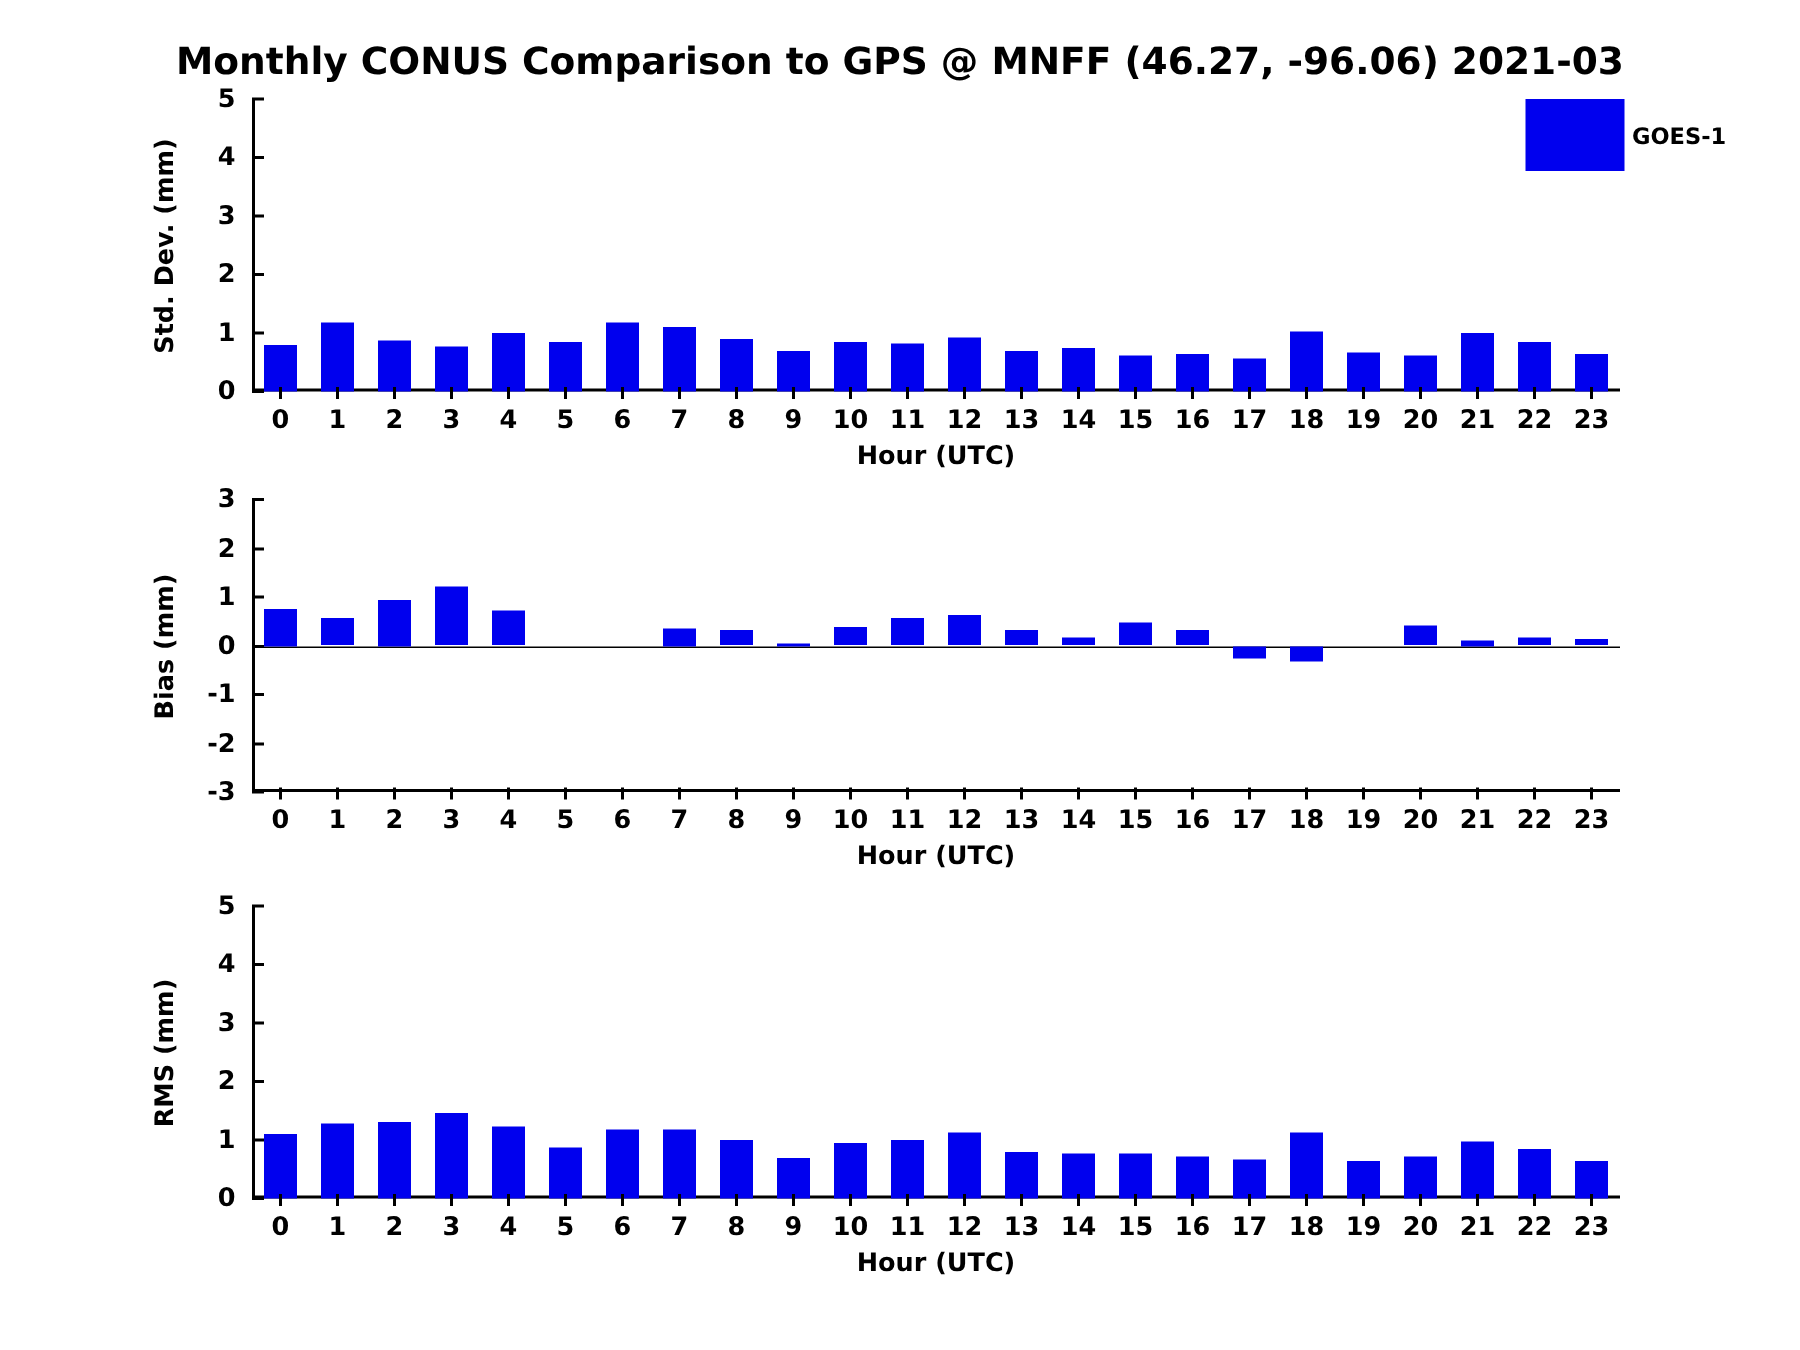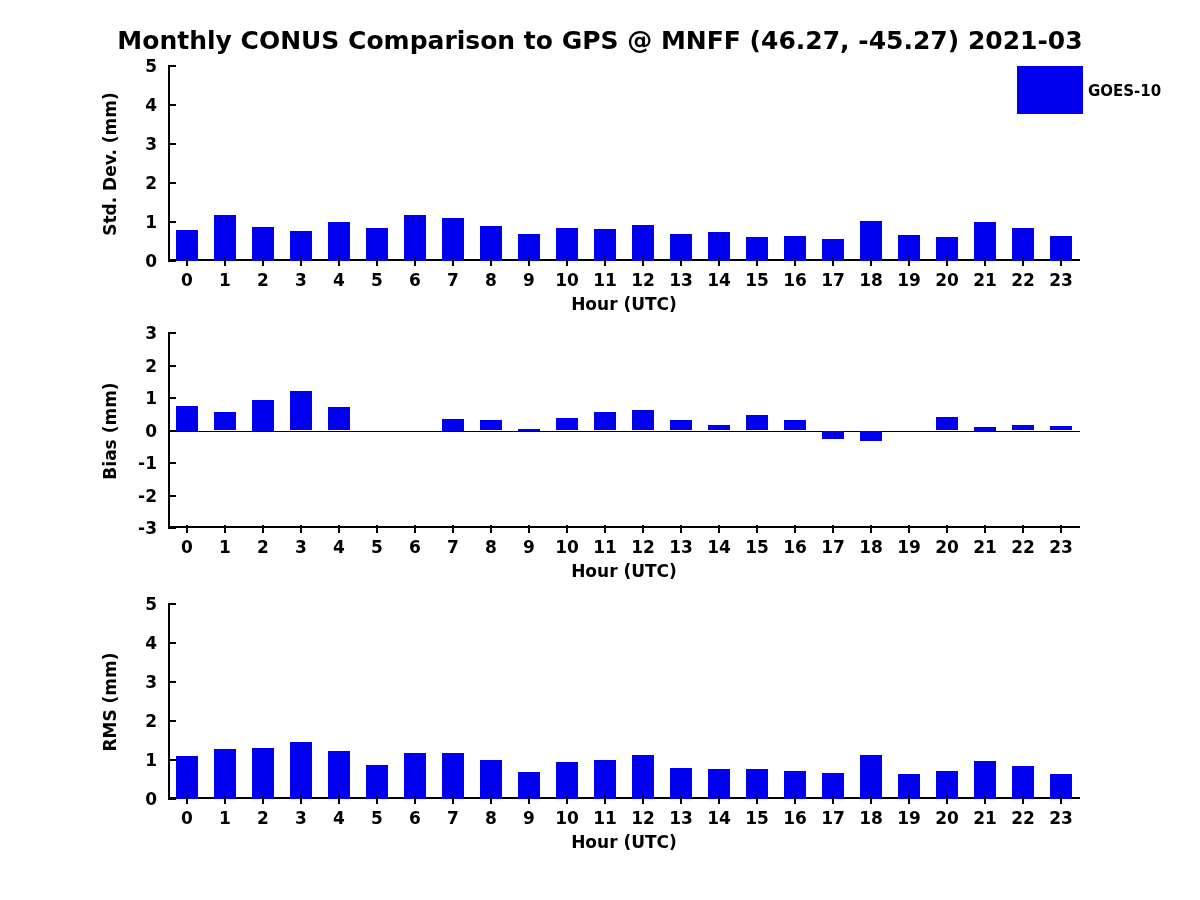--- a/index.html
+++ b/index.html
@@ -162,24 +162,24 @@
     font-weight: bold;
     font-family: "DejaVu Sans", sans-serif;
     white-space: nowrap;
   }
 </style>
 </head>
 <body>
 
 <div id="figure">
 
-  <div class="fig-title">Monthly CONUS Comparison to GPS @ MNFF (46.27, -45.27) 2021-03</div>
+  <div class="fig-title">Monthly CONUS Comparison to GPS @ MNFF (46.27, -96.06) 2021-03</div>
 
   <div class="legend"></div>
-  <div class="legend-label">GOES-10</div>
+  <div class="legend-label">GOES-1</div>
 
   <div class="panel" id="panel-0" style="top:66px; height:195px;">
     <div class="plot-area">
       <div class="axis-left"></div>
       <div class="axis-bottom" style="bottom:0;"></div>
       <div class="bars">
           <div class="bar" style="left: 8px; top: 163.8px; width: 22px; height: 31.2px; background: rgb(0, 0, 238);"></div>
           <div class="bar" style="left: 46px; top: 149.37px; width: 22px; height: 45.63px; background: rgb(0, 0, 238);"></div>
           <div class="bar" style="left: 84px; top: 161.07px; width: 22px; height: 33.93px; background: rgb(0, 0, 238);"></div>
           <div class="bar" style="left: 122px; top: 164.97px; width: 22px; height: 30.03px; background: rgb(0, 0, 238);"></div>

